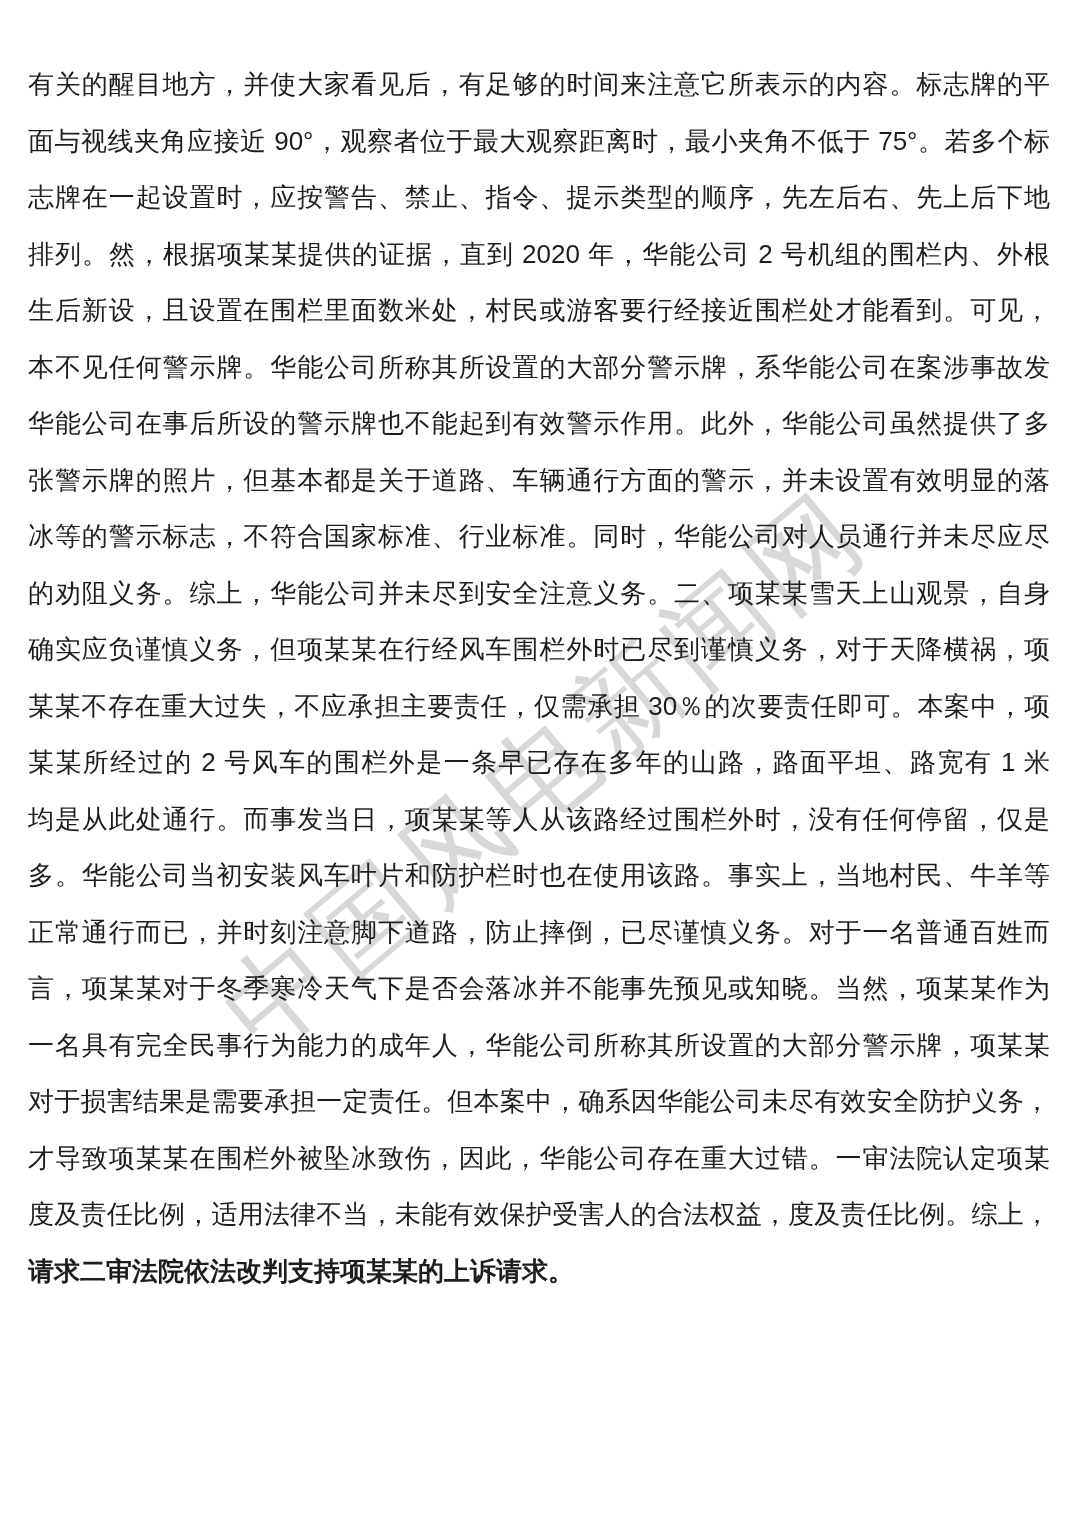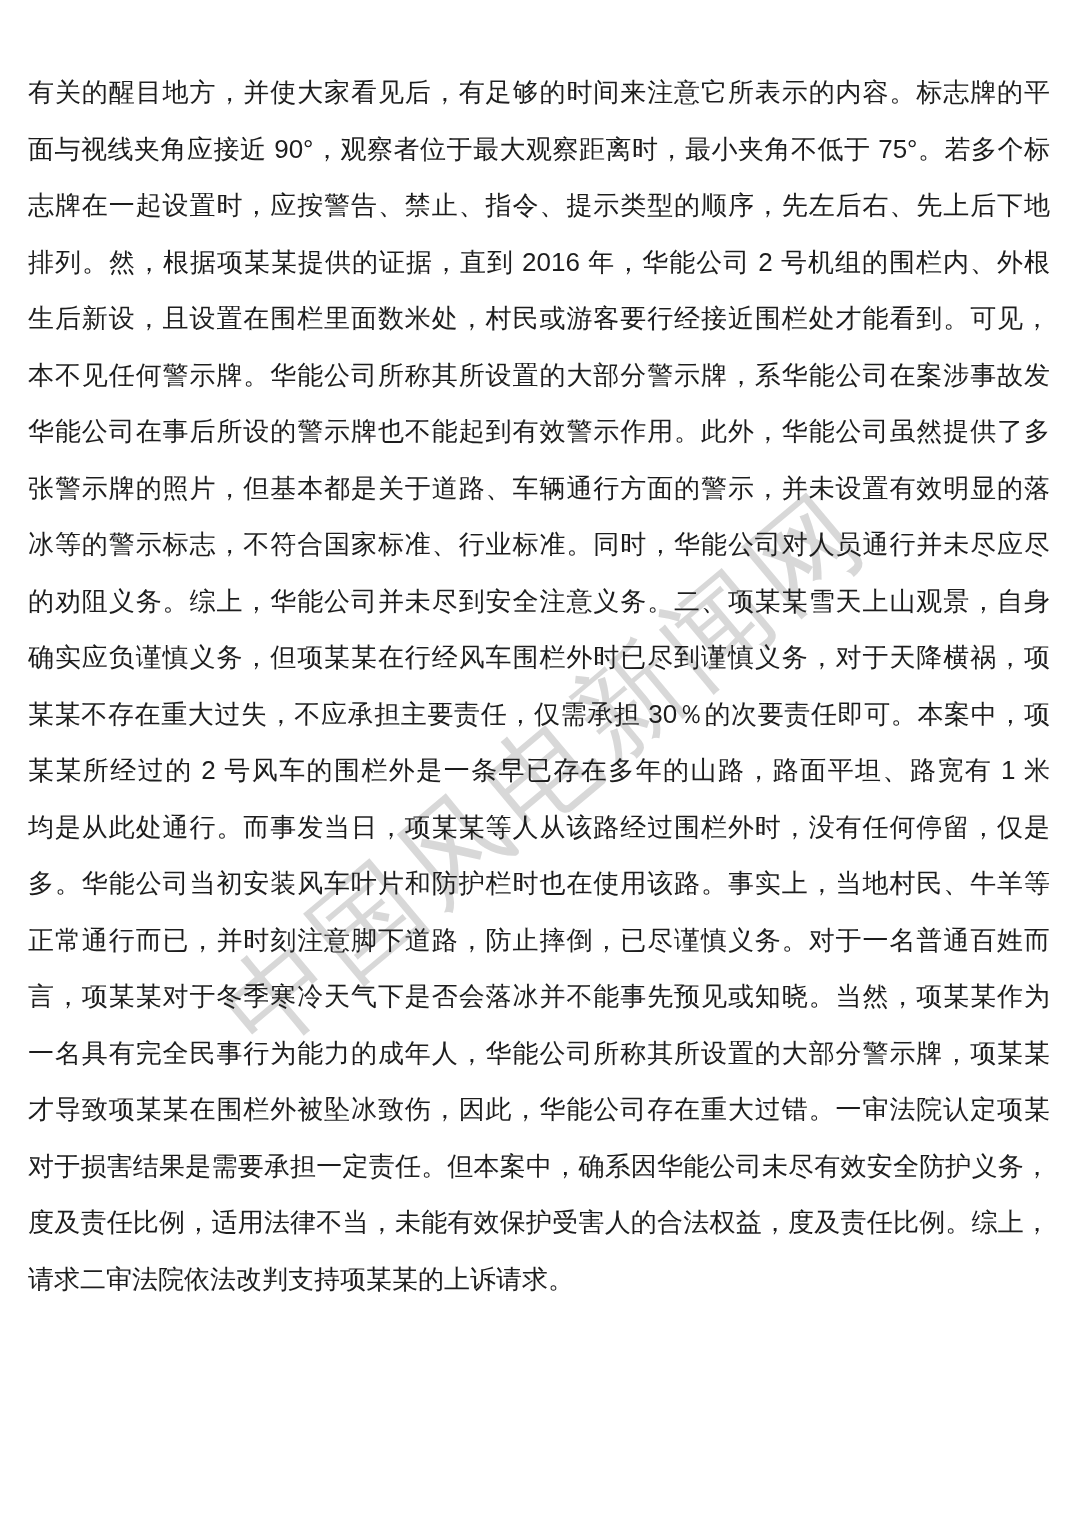--- a/index.html
+++ b/index.html
@@ -27,63 +27,64 @@
     color: #b9b9b9;
     opacity: 0.55;
     white-space: nowrap;
     z-index: 1;
     user-select: none;
     pointer-events: none;
   }
   .doc {
     position: absolute;
     left: 28px;
-    top: 64px;
+    top: 56px;
     width: 1022px;
     z-index: 2;
   }
   .line {
     font-size: 26px;
     line-height: 56.5px;
     height: 56.5px;
     color: #1d1d1d;
     text-align: justify;
     text-align-last: justify;
     overflow: hidden;
   }
   .line.last {
     text-align: center;
     text-align-last: left;
+    font-weight: bold;
   }
 </style>
 </head>
 <body>
 
 <div class="page">
 
   <div class="watermark">中国风电新闻网</div>
 
   <div class="doc">
     <div class="line">有关的醒目地方，并使大家看见后，有足够的时间来注意它所表示的内容。标志牌的平</div>
     <div class="line">面与视线夹角应接近 90°，观察者位于最大观察距离时，最小夹角不低于 75°。若多个标</div>
     <div class="line">志牌在一起设置时，应按警告、禁止、指令、提示类型的顺序，先左后右、先上后下地</div>
-    <div class="line">排列。然，根据项某某提供的证据，直到 2016 年，华能公司 2 号机组的围栏内、外根</div>
+    <div class="line">排列。然，根据项某某提供的证据，直到 2020 年，华能公司 2 号机组的围栏内、外根</div>
     <div class="line">生后新设，且设置在围栏里面数米处，村民或游客要行经接近围栏处才能看到。可见，</div>
     <div class="line">本不见任何警示牌。华能公司所称其所设置的大部分警示牌，系华能公司在案涉事故发</div>
     <div class="line">华能公司在事后所设的警示牌也不能起到有效警示作用。此外，华能公司虽然提供了多</div>
     <div class="line">张警示牌的照片，但基本都是关于道路、车辆通行方面的警示，并未设置有效明显的落</div>
     <div class="line">冰等的警示标志，不符合国家标准、行业标准。同时，华能公司对人员通行并未尽应尽</div>
     <div class="line">的劝阻义务。综上，华能公司并未尽到安全注意义务。二、项某某雪天上山观景，自身</div>
     <div class="line">确实应负谨慎义务，但项某某在行经风车围栏外时已尽到谨慎义务，对于天降横祸，项</div>
     <div class="line">某某不存在重大过失，不应承担主要责任，仅需承担 30％的次要责任即可。本案中，项</div>
     <div class="line">某某所经过的 2 号风车的围栏外是一条早已存在多年的山路，路面平坦、路宽有 1 米</div>
     <div class="line">均是从此处通行。而事发当日，项某某等人从该路经过围栏外时，没有任何停留，仅是</div>
     <div class="line">多。华能公司当初安装风车叶片和防护栏时也在使用该路。事实上，当地村民、牛羊等</div>
     <div class="line">正常通行而已，并时刻注意脚下道路，防止摔倒，已尽谨慎义务。对于一名普通百姓而</div>
     <div class="line">言，项某某对于冬季寒冷天气下是否会落冰并不能事先预见或知晓。当然，项某某作为</div>
     <div class="line">一名具有完全民事行为能力的成年人，华能公司所称其所设置的大部分警示牌，项某某</div>
+    <div class="line">对于损害结果是需要承担一定责任。但本案中，确系因华能公司未尽有效安全防护义务，</div>
     <div class="line">才导致项某某在围栏外被坠冰致伤，因此，华能公司存在重大过错。一审法院认定项某</div>
-    <div class="line">对于损害结果是需要承担一定责任。但本案中，确系因华能公司未尽有效安全防护义务，</div>
     <div class="line">度及责任比例，适用法律不当，未能有效保护受害人的合法权益，度及责任比例。综上，</div>
     <div class="line last">请求二审法院依法改判支持项某某的上诉请求。</div>
   </div>
 
 </div>
 
 </body></html>

